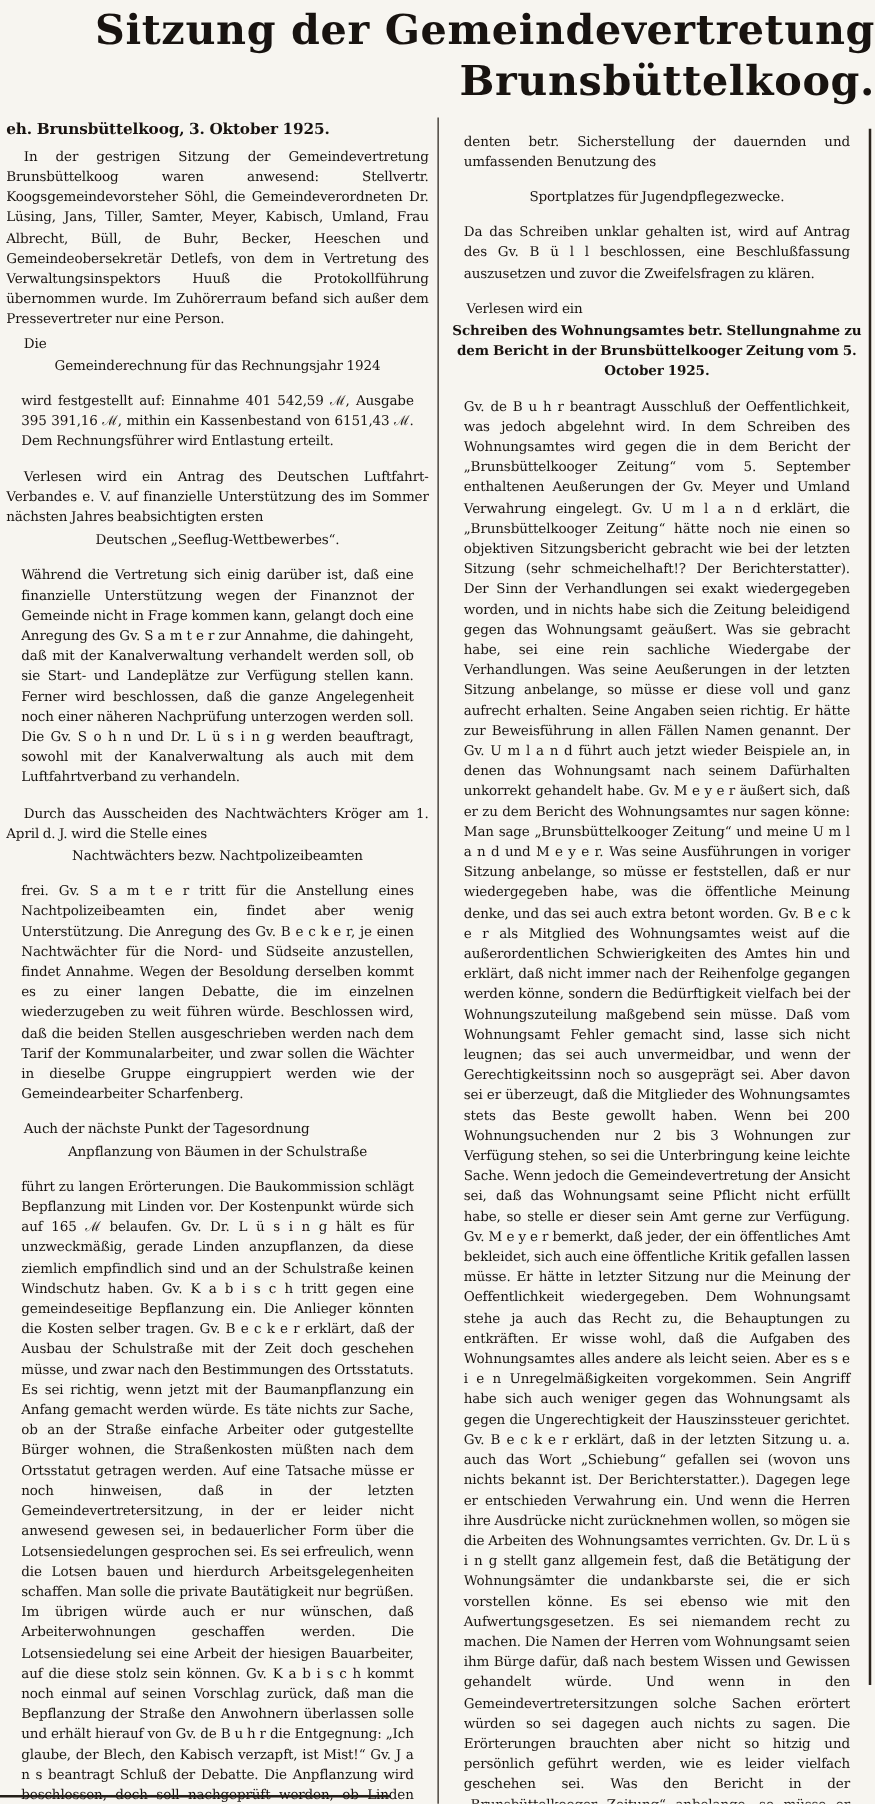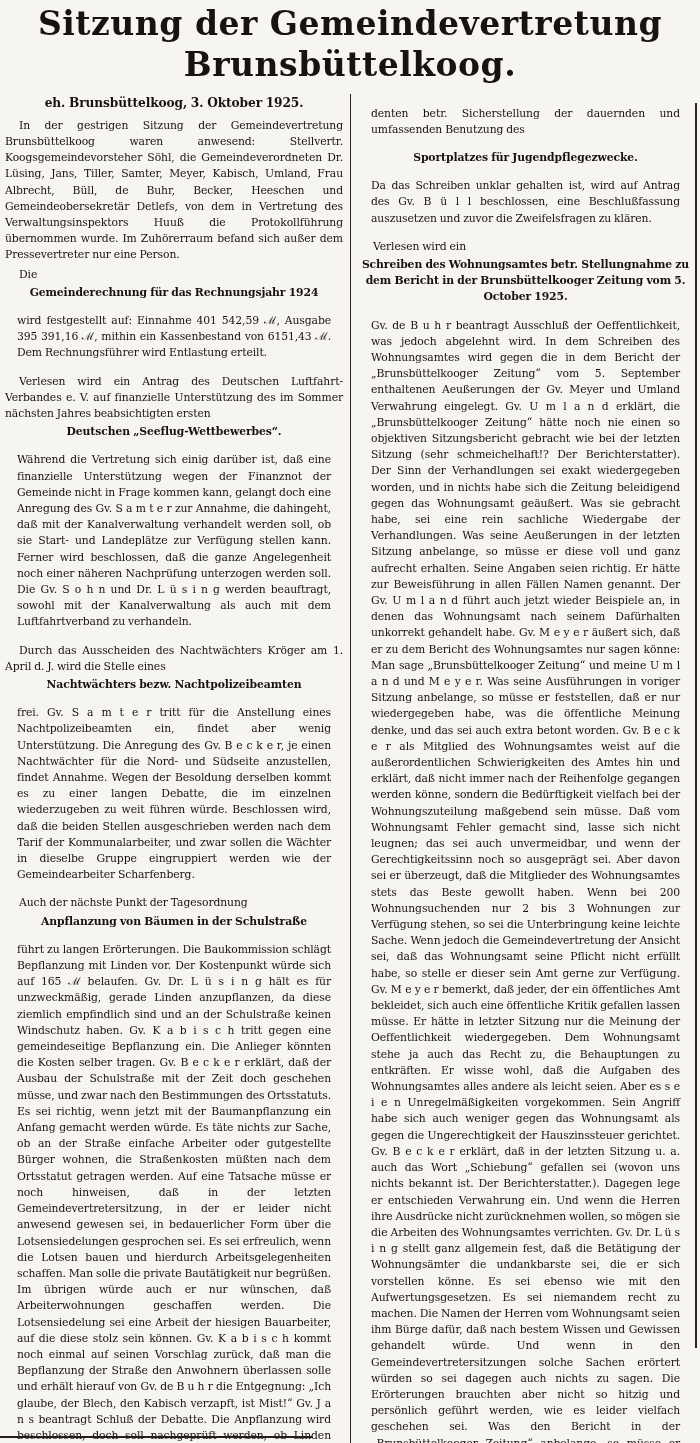--- a/index.html
+++ b/index.html
@@ -6,50 +6,49 @@
   body {
     width:700px; height:1443px;
     background:#f7f5f0;
     color:#181310;
     font-family:"DejaVu Serif", serif;
     overflow:hidden;
     position:relative;
   }
   .page { width:700px; height:1443px; position:relative; }
   .title {
-    text-align:center;
+    text-align:right;
     font-size:33px;
     font-weight:bold;
     margin:3px 0 8px 0;
     letter-spacing:0.5px;
     line-height:1.25;
   }
   .cols { display:flex; align-items:stretch; }
   .col {
     width:350px;
     box-sizing:border-box;
     font-size:10.8px;
     line-height:16.2px;
     text-align:justify;
     letter-spacing:-0.1px;
     word-spacing:-0.4px;
   }
   .col-left  { padding:0 7px 0 5px; }
   .col-right { border-left:1.5px solid #2b241d; padding:0 8px 0 8px; }
   .dateline {
-    text-align:center;
     font-weight:bold;
     font-size:12.2px;
     margin:1px 0 7px 0;
   }
   .para { text-indent:14px; margin:3px 0 0 0; }
   .cont { text-indent:0; margin:12px; }
   .heading {
     text-align:center;
-    font-weight:bold;
+    font-weight:normal;
     margin:2px 0 2px 0;
     text-indent:0;
   }
   .heading-block {
     text-align:center;
     font-weight:bold;
     margin:2px 0 2px 0;
     text-indent:0;
   }
   .bottom-rule {

